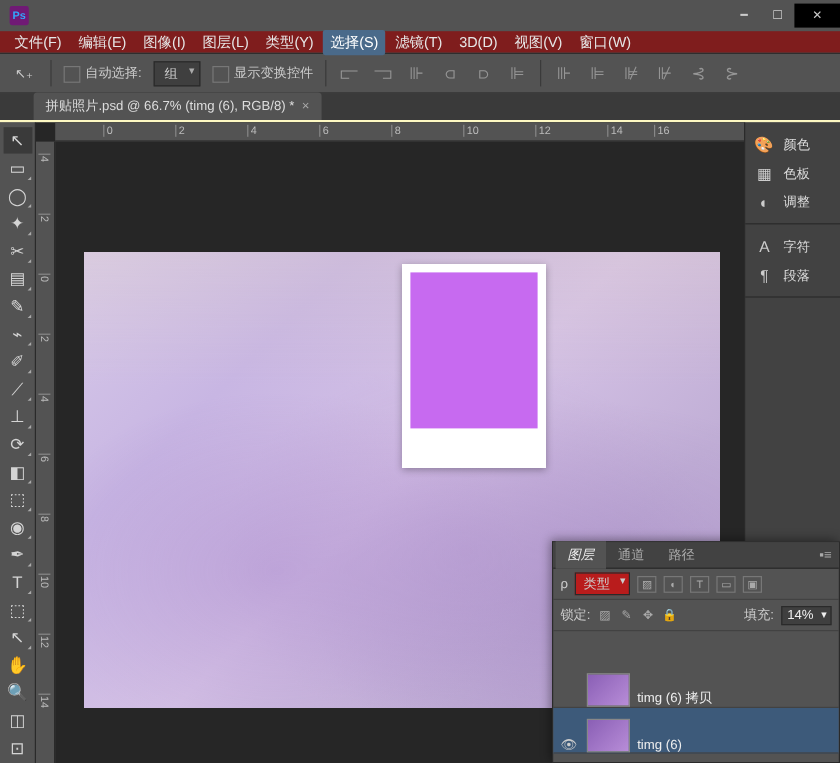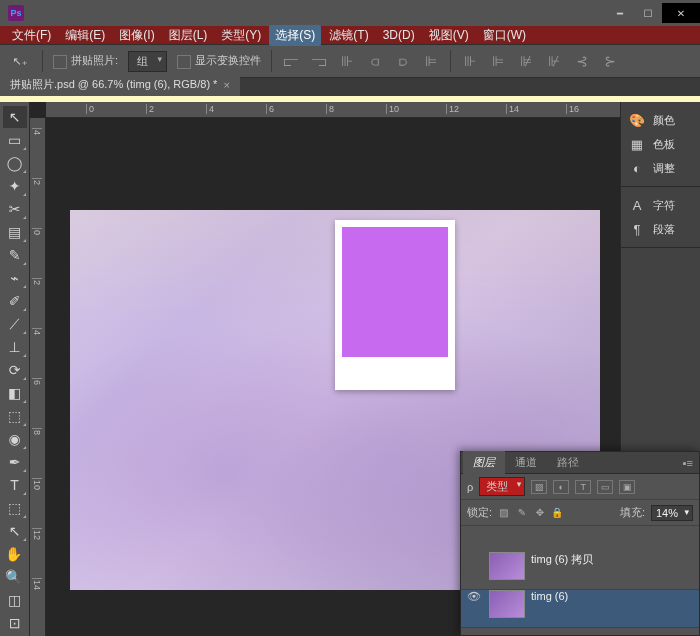--- a/index.html
+++ b/index.html
@@ -20,21 +20,21 @@
 
 .optbar { height: 34px; background:#535353; border-top:1px solid #2e2e2e; border-bottom:1px solid #2e2e2e; display:flex; align-items:center; padding:0 8px; gap:10px; }
 .movetool { width:24px; height:24px; display:flex; align-items:center; justify-content:center; }
 .checkbox { width:14px; height:14px; border:1px solid #777; display:inline-block; vertical-align:middle; margin-right:4px; }
 .selectbox { background:#3f3f3f; border:1px solid #2a2a2a; padding:2px 18px 2px 8px; color:#ccc; position:relative; font-size:11px; }
 .selectbox::after { content:"▾"; position:absolute; right:4px; top:2px; font-size:9px; color:#aaa; }
 .optsep { width:1px; height:22px; background:#3a3a3a; }
 .optico { width:18px; height:18px; display:flex; align-items:center; justify-content:center; color:#969696; font-size:14px; cursor:pointer; }
 
 
-.tabbar { height: 24px; background:#3a3a3a; display:flex; align-items:flex-end; border-bottom:6px solid #fef9c3;}
+.tabbar { height: 24px; background:#3a3a3a; display:flex; align-items:flex-end; padding-left:28px; border-bottom:2px solid #fef9c3;}
 .doctab { background:#535353; color:#ddd; font-size:11px; padding:4px 10px; display:flex; align-items:center; gap:6px; border-top-left-radius:3px; border-top-right-radius:3px;}
 .doctab .x { color:#aaa; cursor:pointer; }
 
 
 .main { display:flex; height: calc(636px - 26px - 18px - 34px - 24px); }
 
 
 .tools { width: 30px; background:#535353; display:flex; flex-direction:column; align-items:center; padding-top:4px; gap:1px; border-right:1px solid #2a2a2a;}
 .tool { width:24px; height:22px; display:flex; align-items:center; justify-content:center; color:#d4d4d4; font-size:14px; cursor:pointer; position:relative;}
 .tool.sel { background:#3a3a3a; }
@@ -66,21 +66,21 @@
 .layerspanel { position:absolute; right:0; bottom:0; width:240px; height:185px; background:#535353; border:1px solid #2a2a2a; box-shadow:-2px -2px 8px rgba(0,0,0,0.4); font-size:11px;}
 .lp-tabs { height:22px; display:flex; align-items:center; background:#424242; border-bottom:1px solid #2a2a2a; padding-left:2px;}
 .lp-tab { padding:4px 10px; color:#aaa; cursor:pointer;}
 .lp-tab.act { background:#535353; color:#eee;font-style:italic;}
 .lp-menu { margin-left:auto; padding:0 6px; color:#aaa; cursor:pointer;}
 .lp-row { height:26px; display:flex; align-items:center; padding:0 6px; gap:6px; border-bottom:1px solid #424242;}
 .lp-kind { background:#b91c1c; border:1px solid #2a2a2a; padding:1px 16px 1px 6px; position:relative;}
 .lp-kind::after{content:"▾"; position:absolute; right:3px; top:1px; font-size:9px;}
 .lp-ficon { width:16px; height:14px; border:1px solid #777; display:flex; align-items:center; justify-content:center; font-size:9px; color:#aaa; cursor:pointer;}
 .lp-layers { position:absolute; top:100px; left:0; right:0; bottom:0; overflow:hidden;}
-.lp-layer { height:38px; display:flex; align-items:flex-start; gap:6px; padding:0 4px; border-bottom:1px solid #424242;}
+.lp-layer { height:38px; display:flex; align-items:flex-end; gap:6px; padding:0 4px; border-bottom:1px solid #424242;}
 .lp-layer.sel { background:#3d5a7a;}
 .lp-eye { width:18px; color:#ccc; text-align:center; cursor:pointer;}
 .lp-thumb { width:36px; height:28px; border:1px solid #888; background:linear-gradient(135deg,#8a5fb5,#b88dd8);}
 .lp-lname { color:#eee; font-size:11px;}
 .lp-label { color:#ccc;}
 .lp-val { background:#3f3f3f; border:1px solid #2a2a2a; padding:1px 14px 1px 4px; position:relative; color:#eee;}
 .lp-val::after{content:"▾"; position:absolute; right:3px; top:1px; font-size:9px;}
 .lockico { width:12px; height:12px; display:flex; align-items:center; justify-content:center; color:#aaa; font-size:10px;}
 </style>
 </head>
@@ -104,21 +104,21 @@
   <span class="menuitem sel">选择(S)</span>
   <span class="menuitem">滤镜(T)</span>
   <span class="menuitem">3D(D)</span>
   <span class="menuitem">视图(V)</span>
   <span class="menuitem">窗口(W)</span>
 </div>
 
 <div class="optbar">
   <div class="movetool">↖₊</div>
   <div class="optsep"></div>
-  <label><span class="checkbox"></span><span>拼贴照片:</span></label>
+  <label><span class="checkbox"></span><span>自动选择:</span></label>
   <div class="selectbox">组</div>
   <label><span class="checkbox"></span><span>显示变换控件</span></label>
   <div class="optsep"></div>
   <div class="optico">⫍</div>
   <div class="optico">⫎</div>
   <div class="optico">⊪</div>
   <div class="optico">⫏</div>
   <div class="optico">⫐</div>
   <div class="optico">⊫</div>
   <div class="optsep"></div>
@@ -230,21 +230,21 @@
   <div class="canvaswrap">
     <div class="ruler-h">
       <span class="tick" style="left:40px">0</span>
       <span class="tick" style="left:100px">2</span>
       <span class="tick" style="left:160px">4</span>
       <span class="tick" style="left:220px">6</span>
       <span class="tick" style="left:280px">8</span>
       <span class="tick" style="left:340px">10</span>
       <span class="tick" style="left:400px">12</span>
       <span class="tick" style="left:460px">14</span>
-      <span class="tick" style="left:520px">16</span>
+      <span class="tick" style="left:499px">16</span>
 
     </div>
     <div class="ruler-v">
       <span class="tick" style="top:10px">4</span>
       <span class="tick" style="top:60px">2</span>
       <span class="tick" style="top:110px">0</span>
       <span class="tick" style="top:160px">2</span>
       <span class="tick" style="top:210px">4</span>
       <span class="tick" style="top:260px">6</span>
       <span class="tick" style="top:310px">8</span>

